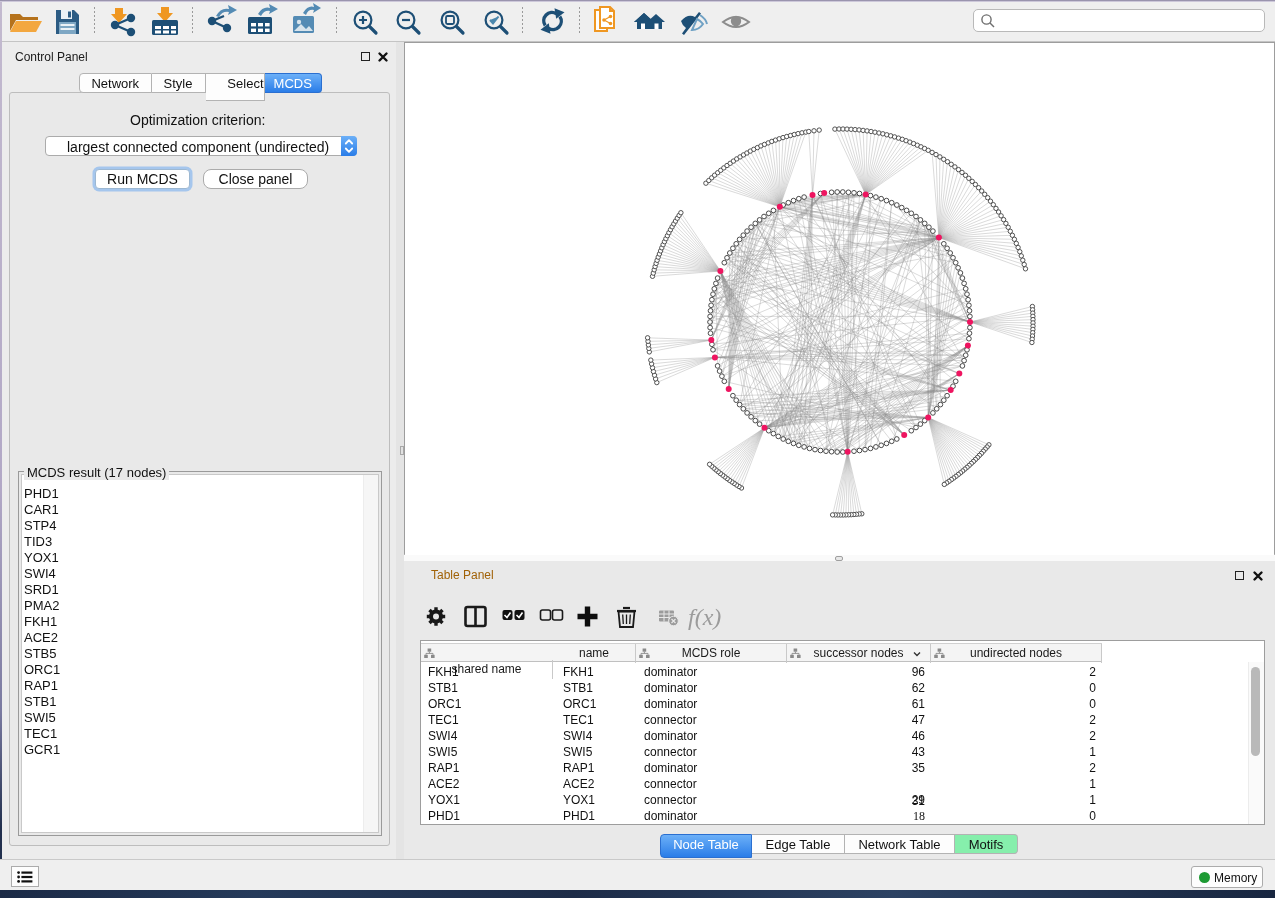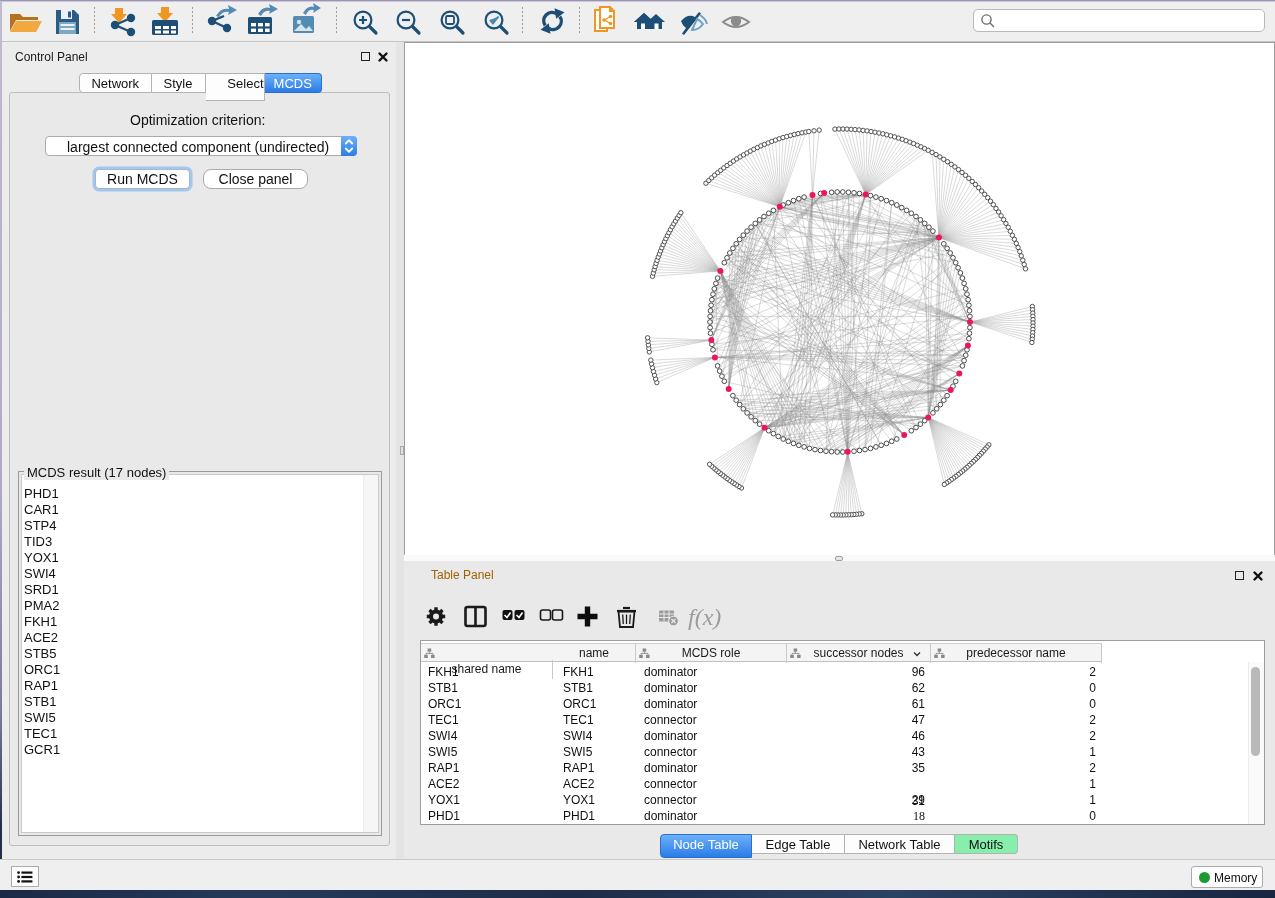--- a/index.html
+++ b/index.html
@@ -1105,21 +1105,21 @@
         <rect x="7.0" y="6.8" width="3.6" height="3.2"></rect>
         <path d="M5.4 3.7 L5.4 5.4 M2 6.8 L2 5.4 L9 5.4 L9 6.8" stroke="#8a8a8a" fill="none" stroke-width="0.9"></path>
       </svg>
 <div class="abs" style="left:366px;top:0;width:144px;height:19px;border-right:1px solid #c9c9c9;text-align:center;line-height:18px;">successor nodes</div>
 <svg class="abs" style="left:369px;top:4px" width="11" height="11" viewBox="0 0 11 11" fill="#8a8a8a">
         <rect x="3.6" y="0.5" width="3.6" height="3.2"></rect>
         <rect x="0.2" y="6.8" width="3.6" height="3.2"></rect>
         <rect x="7.0" y="6.8" width="3.6" height="3.2"></rect>
         <path d="M5.4 3.7 L5.4 5.4 M2 6.8 L2 5.4 L9 5.4 L9 6.8" stroke="#8a8a8a" fill="none" stroke-width="0.9"></path>
       </svg>
-<div class="abs" style="left:510px;top:0;width:171px;height:19px;border-right:1px solid #c9c9c9;text-align:center;line-height:18px;">predecessor name</div>
+<div class="abs" style="left:510px;top:0;width:171px;height:19px;border-right:1px solid #c9c9c9;text-align:center;line-height:18px;">undirected nodes</div>
 <svg class="abs" style="left:513px;top:4px" width="11" height="11" viewBox="0 0 11 11" fill="#8a8a8a">
         <rect x="3.6" y="0.5" width="3.6" height="3.2"></rect>
         <rect x="0.2" y="6.8" width="3.6" height="3.2"></rect>
         <rect x="7.0" y="6.8" width="3.6" height="3.2"></rect>
         <path d="M5.4 3.7 L5.4 5.4 M2 6.8 L2 5.4 L9 5.4 L9 6.8" stroke="#8a8a8a" fill="none" stroke-width="0.9"></path>
       </svg>
 <svg class="abs" style="left:491px;top:6px" width="10" height="8" viewBox="0 0 10 8" fill="none" stroke="#333" stroke-width="1.4">
         <path d="M2 2.5 L5 5.5 L8 2.5"></path>
       </svg>
 </div>

